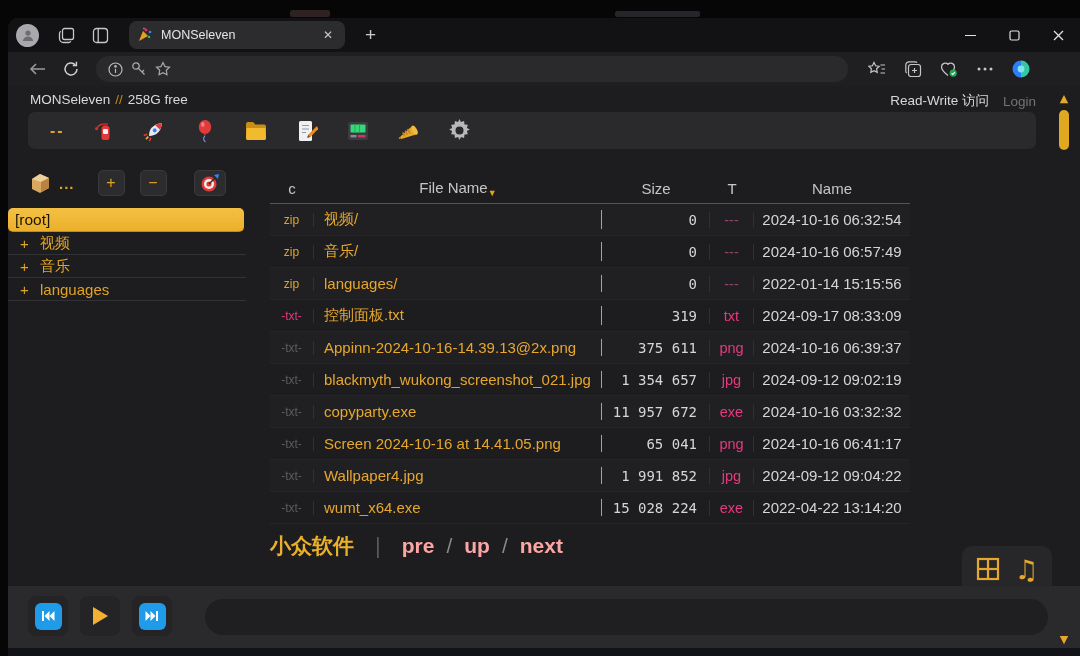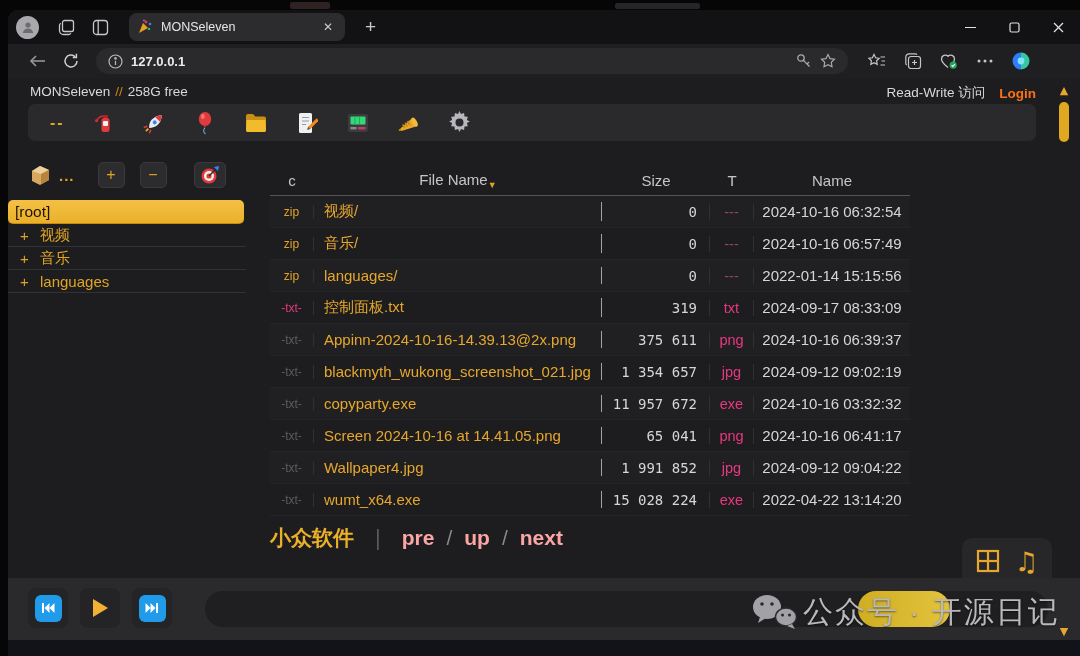--- a/index.html
+++ b/index.html
@@ -1,18 +1,18 @@
 <!DOCTYPE html>
 <html><head>
 <meta charset="utf-8">
 <style>
   * { margin:0; padding:0; box-sizing:border-box; }
   html,body { width:1080px; height:656px; background:#060607; overflow:hidden;
     font-family:"Liberation Sans","DejaVu Sans",sans-serif; }
-  .screen { position:relative; width:1080px; height:568px; background:#060607; }
+  .screen { position:relative; width:1080px; height:568px; background:#060607;margin-top:8px; }
 
   
   .smudge { position:absolute; border-radius:2px; }
   .s1 { left:290px; top:2px; width:40px; height:7px; background:#2e2223; }
   .s2 { left:615px; top:3px; width:85px; height:6px; background:#26262a; }
 
   
   .window { position:absolute; left:8px; top:10px; width:1072px; height:646px;
     background:#1d1d1f; border-radius:10px 0 0 0; overflow:hidden; }
 
@@ -33,21 +33,21 @@
     display:flex; align-items:center; padding:0 12px; gap:8px; }
   .url { color:#ebebed; font-size:13px; font-weight:bold; flex:1; }
   .bar-icons { display:flex; align-items:center; gap:6px; margin-left:10px; }
 
   
   .page { position:absolute; left:0; top:68px; width:1072px; height:578px; background:#1d1d1f; }
 
   .page-header { position:absolute; left:22px; right:44px; top:6px; display:flex; font-size:13.5px; color:#d9d9db; }
   .hdr-sep { color:#c9880f; margin:0 5px; }
   .hdr-right { margin-left:auto; display:flex; gap:14px; align-items:center; }
-  .login { color:#f97316; font-weight:bold; cursor:pointer; }
+  .login { color:#737373; font-weight:normal; cursor:pointer; }
 
   .app-toolbar { position:absolute; left:20px; top:26px; width:1008px; height:37px; background:#2a2a2c;
     border-radius:7px; display:flex; align-items:center; padding-left:22px; gap:25px; }
   .dashes { color:#e0a424; font-size:16px; font-weight:bold; letter-spacing:2px; cursor:pointer; }
   .tbtn { width:26px; height:26px; display:flex; align-items:center; justify-content:center; cursor:pointer; }
 
   
   .tree { position:absolute; left:0; top:70px; width:238px; }
   .tree-tools { display:flex; align-items:center; gap:9px; padding:14px 0 10px 20px; }
   .tree-dots { color:#e0a424; font-weight:bold; font-size:15px; letter-spacing:1px; margin-left:-3px; }
@@ -196,21 +196,20 @@
           <path d="M14 8 a6 6 0 1 1 -1.8-4.3"></path>
             <polyline points="13.4,0.8 13.4,4.4 9.8,4.4" fill="none"></polyline>
         </svg>
       </div>
       <div class="addressbar">
         <svg width="15" height="15" viewBox="0 0 15 15" fill="none" stroke="#b9b9bc" stroke-width="1.2">
           <circle cx="7.5" cy="7.5" r="6.5"></circle>
             <line x1="7.5" y1="6.8" x2="7.5" y2="11"></line>
             <circle cx="7.5" cy="4.4" r="0.7" fill="#b9b9bc"></circle>
         </svg>
-        <span class="url">127.0.0.1</span>
         <svg width="16" height="16" viewBox="0 0 16 16" fill="none" stroke="#a9a9ac" stroke-width="1.3">
           <circle cx="5" cy="5" r="3.2"></circle>
             <line x1="7.4" y1="7.4" x2="13.5" y2="13.5"></line>
             <line x1="11" y1="11" x2="13" y2="9"></line>
         </svg>
         <svg width="16" height="16" viewBox="0 0 16 16" fill="none" stroke="#a9a9ac" stroke-width="1.2">
           <path d="M8 1.5 l2 4.1 4.5.6 -3.2 3.1 .7 4.4 -4-2.1 -4 2.1 .7-4.4 -3.2-3.1 4.5-.6z"></path>
         </svg>
       </div>
       <div class="bar-icons">
@@ -507,34 +506,20 @@
               <polygon points="0.5,1 5.5,6 0.5,11"></polygon>
                 <polygon points="5.5,1 10.5,6 5.5,11"></polygon>
                 <rect x="11" y="1" width="2" height="10"></rect>
             </svg>
           </div>
         </div>
         <div class="seekbar"></div>
       </div>
       <div class="below-player"></div>
 
-      <div class="watermark">
-        <svg width="52" height="40" viewBox="0 0 52 40" style="position:absolute;left:5px;top:6px;">
-          <ellipse cx="19" cy="15" rx="14" ry="12" fill="#a2a2a6"></ellipse>
-          <polygon points="12,25 10,31 18,26" fill="#a2a2a6"></polygon>
-          <circle cx="14" cy="12" r="1.8" fill="#2a2a2c"></circle>
-            <circle cx="24" cy="12" r="1.8" fill="#2a2a2c"></circle>
-          <ellipse cx="38" cy="25" rx="10.5" ry="9" fill="#a2a2a6" stroke="#2a2a2c" stroke-width="1.4"></ellipse>
-          <polygon points="44,32 47,37 39,34" fill="#a2a2a6"></polygon>
-          <circle cx="34.5" cy="23" r="1.5" fill="#2a2a2c"></circle>
-            <circle cx="41.5" cy="23" r="1.5" fill="#2a2a2c"></circle>
-        </svg>
-        <div class="wm-pill"></div>
-        <div class="wm-text">公众号 · 开源日记</div>
-      </div>
 
       <div class="scrollbar">
         <div class="sb-arrow sb-up">▲</div>
         <div class="sb-thumb"></div>
         <div class="sb-arrow sb-down">▼</div>
       </div>
 
     </div>
   </div>
 </div>

